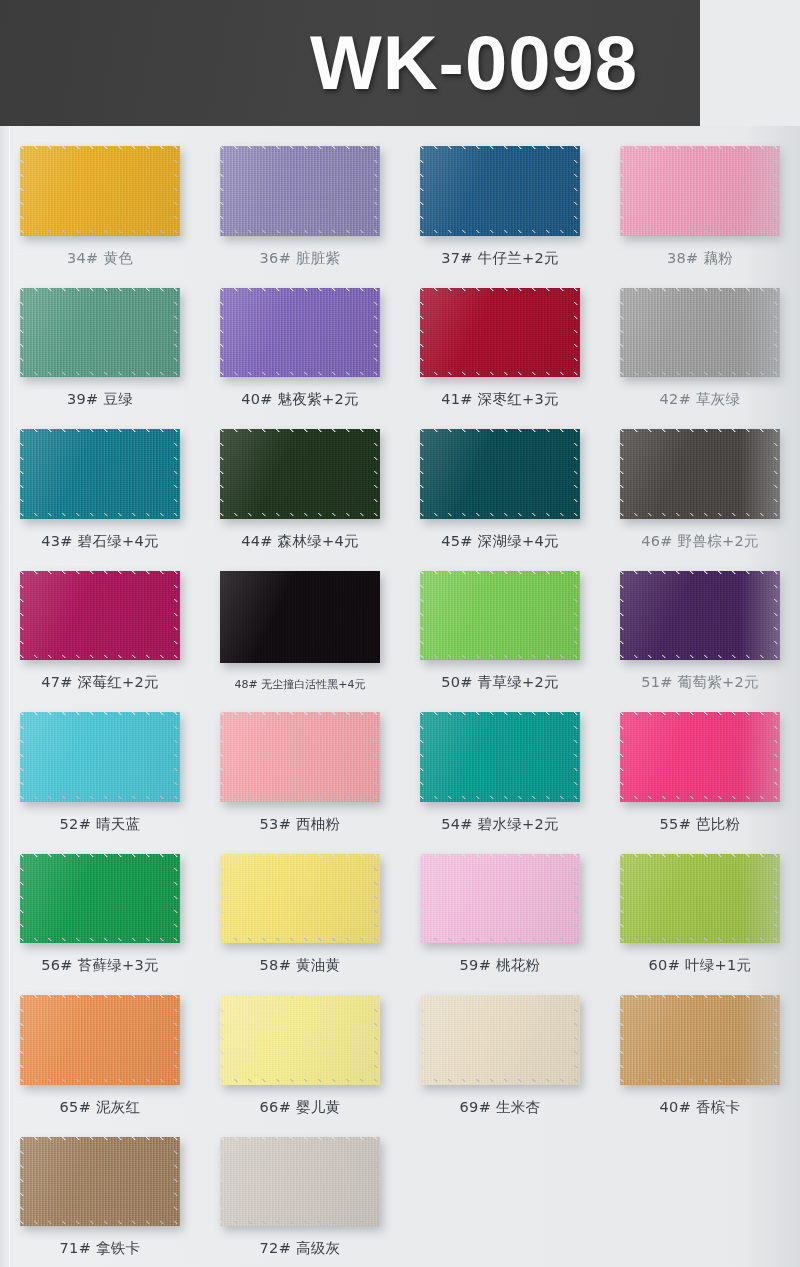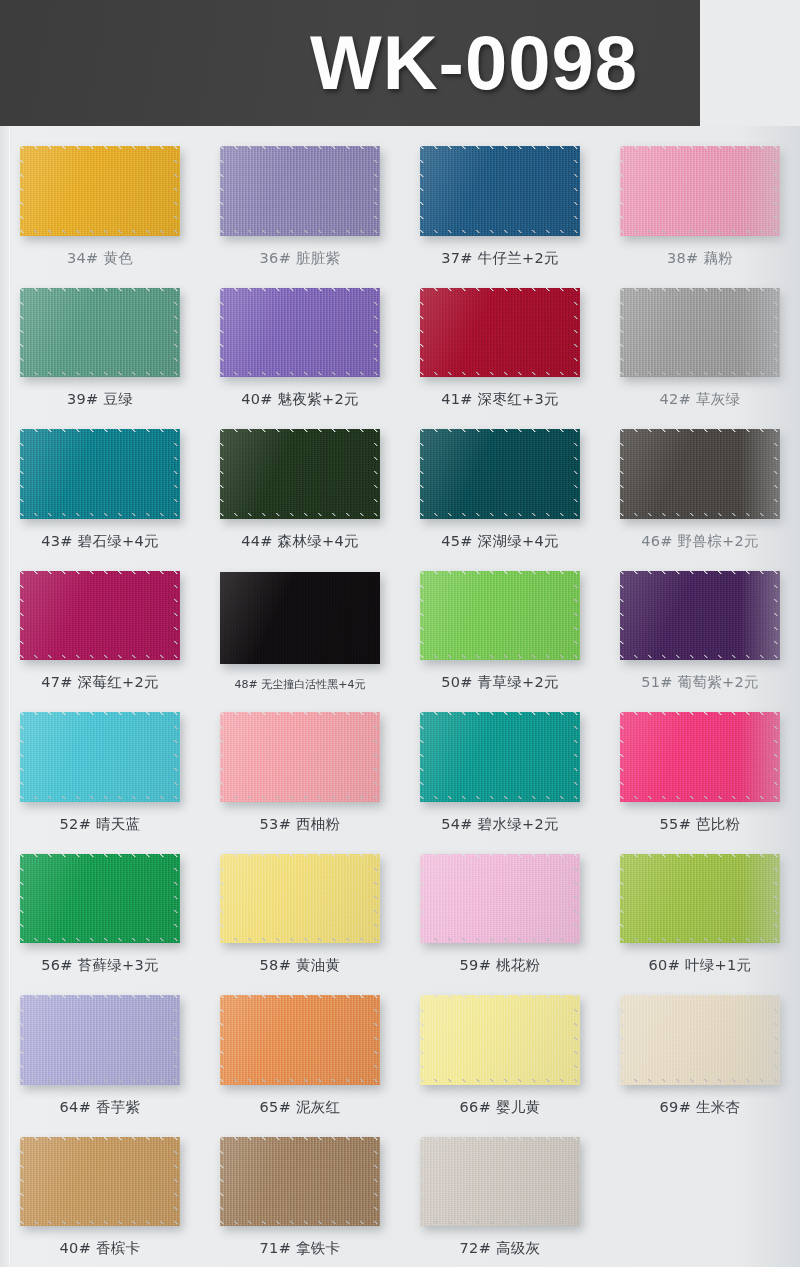--- a/index.html
+++ b/index.html
@@ -44,21 +44,21 @@
     pointer-events:none;
   }
   .grid{
     position:absolute;top:0;left:0;width:800px;height:1141px;
     display:grid;
     grid-template-columns:repeat(4,200px);
     grid-template-rows:repeat(8,141.5px);
   }
   .cell{
     position:relative;
-    display:flex;flex-direction:column;align-items:center;justify-content:flex-end;
+    display:flex;flex-direction:column;align-items:center;justify-content:space-between;
     padding-top:20px;
     box-sizing:border-box;
   }
   .swatch-wrap{
     position:relative;
     width:160px;height:92px;
     filter:drop-shadow(3px 5px 5px rgba(120,126,132,.45));
   }
   .swatch{
     position:absolute;inset:0;
@@ -319,29 +319,20 @@
         <div class="swatch-wrap">
           <div class="swatch" style="background: rgb(158, 192, 75);">
             <div class="weave"></div>
             <div class="sheen"></div>
           </div>
         </div>
         <div class="label">60# 叶绿+1元</div>
       </div>
       <div class="cell">
         <div class="swatch-wrap">
-          <div class="swatch" style="background: rgb(174, 173, 214);">
-            <div class="weave"></div>
-            <div class="sheen"></div>
-          </div>
-        </div>
-        <div class="label">64# 香芋紫</div>
-      </div>
-      <div class="cell">
-        <div class="swatch-wrap">
           <div class="swatch" style="background: rgb(230, 145, 85);">
             <div class="weave"></div>
             <div class="sheen"></div>
           </div>
         </div>
         <div class="label">65# 泥灰红</div>
       </div>
       <div class="cell">
         <div class="swatch-wrap">
           <div class="swatch" style="background: rgb(243, 234, 154);">

